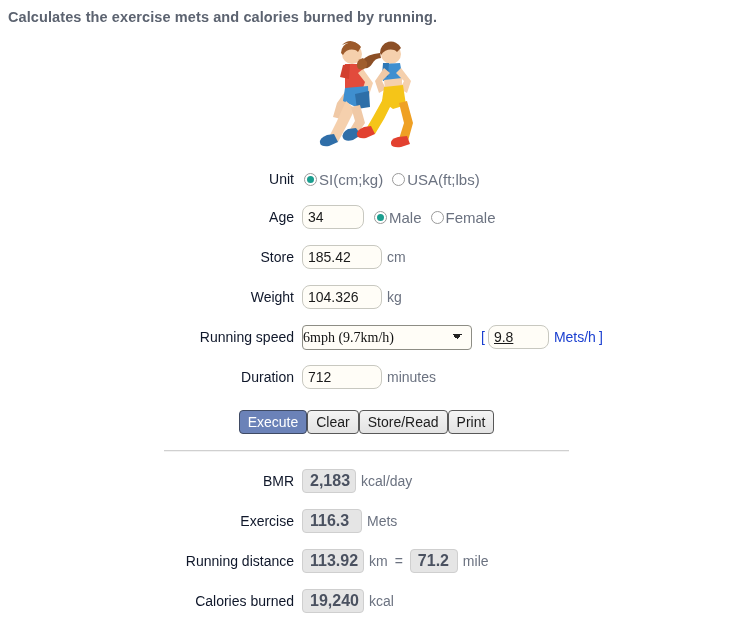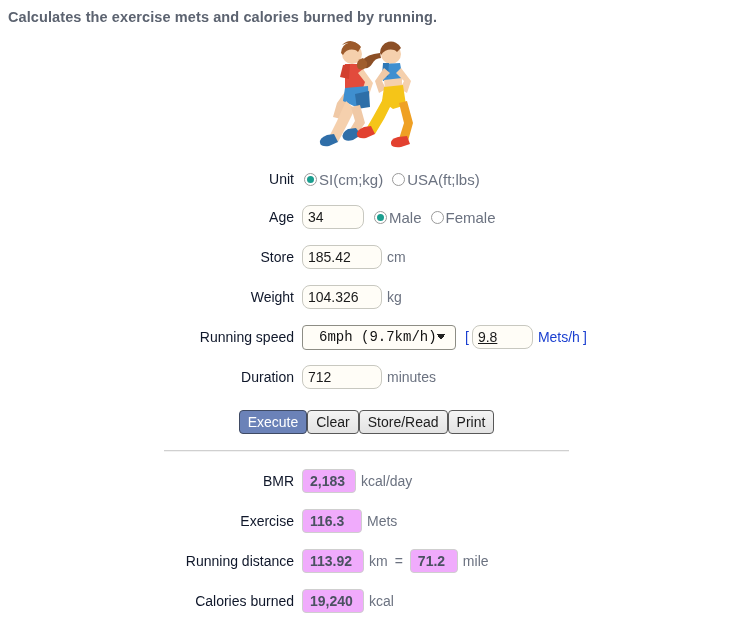--- a/index.html
+++ b/index.html
@@ -68,29 +68,29 @@
     height: 24px;
     padding: 0 5px;
     box-sizing: border-box;
     outline: none;
   }
   input.w-age { width: 62px; }
   input.w-std { width: 80px; }
   input.w-mets { width: 61px; text-decoration: underline; }
 
   select.sel {
-    font-family: Liberation Mono, monospace;
+    font-family: Liberation Serif, serif;
     font-size: 14px;
     color: #111111;
     background: #fffdf7;
     border: 1px solid #8d8d85;
     border-radius: 4px;
     height: 25px;
-    width: 154px;
-    padding: 0 16px;
+    width: 170px;
+    padding: 0 0;
     box-sizing: border-box;
     -webkit-appearance: none;
     appearance: none;
     background-image:
       linear-gradient(45deg, transparent 50%, #222 50%),
       linear-gradient(135deg, #222 50%, transparent 50%);
     background-position:
       calc(100% - 14px) calc(50% - 1px),
       calc(100% - 9px) calc(50% - 1px);
     background-size: 5px 5px, 5px 5px;
@@ -171,31 +171,31 @@
     width: 405px;
     height: 0;
     border-top: 1px solid #d0d0d0;
     border-bottom: 1px solid #f2f2f2;
     margin: 16px auto 0 auto;
   }
 
   .results { margin-top: 14px; }
 
   .result-box {
-    background: #f0abfc;
+    background: #e5e5e5;
     border: 1px solid #cfcfcf;
     border-radius: 4px;
     height: 24px;
     min-width: 48px;
     padding: 0 7px;
     box-sizing: border-box;
     display: inline-flex;
     align-items: center;
     justify-content: flex-start;
-    font-size: 14px;
+    font-size: 16px;
     font-weight: bold;
     color: #4a5160;
   }
   .result-box.w1 { width: 54px; }
   .result-box.w2 { width: 60px; }
   .result-box.w3 { width: 62px; }
   .result-box.w4 { width: 47px; }
   .result-box.w5 { width: 62px; }
 
   .eq { color: #6b7280; font-size: 14px; margin: 0 7px; }

